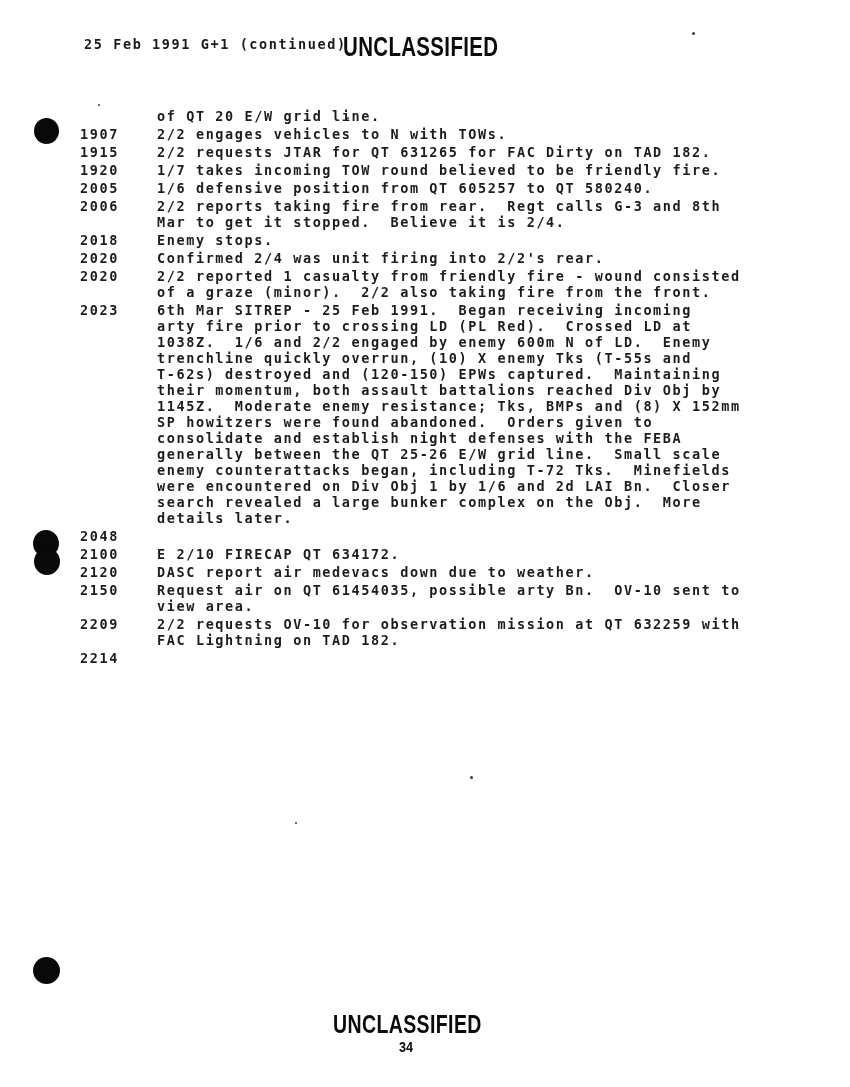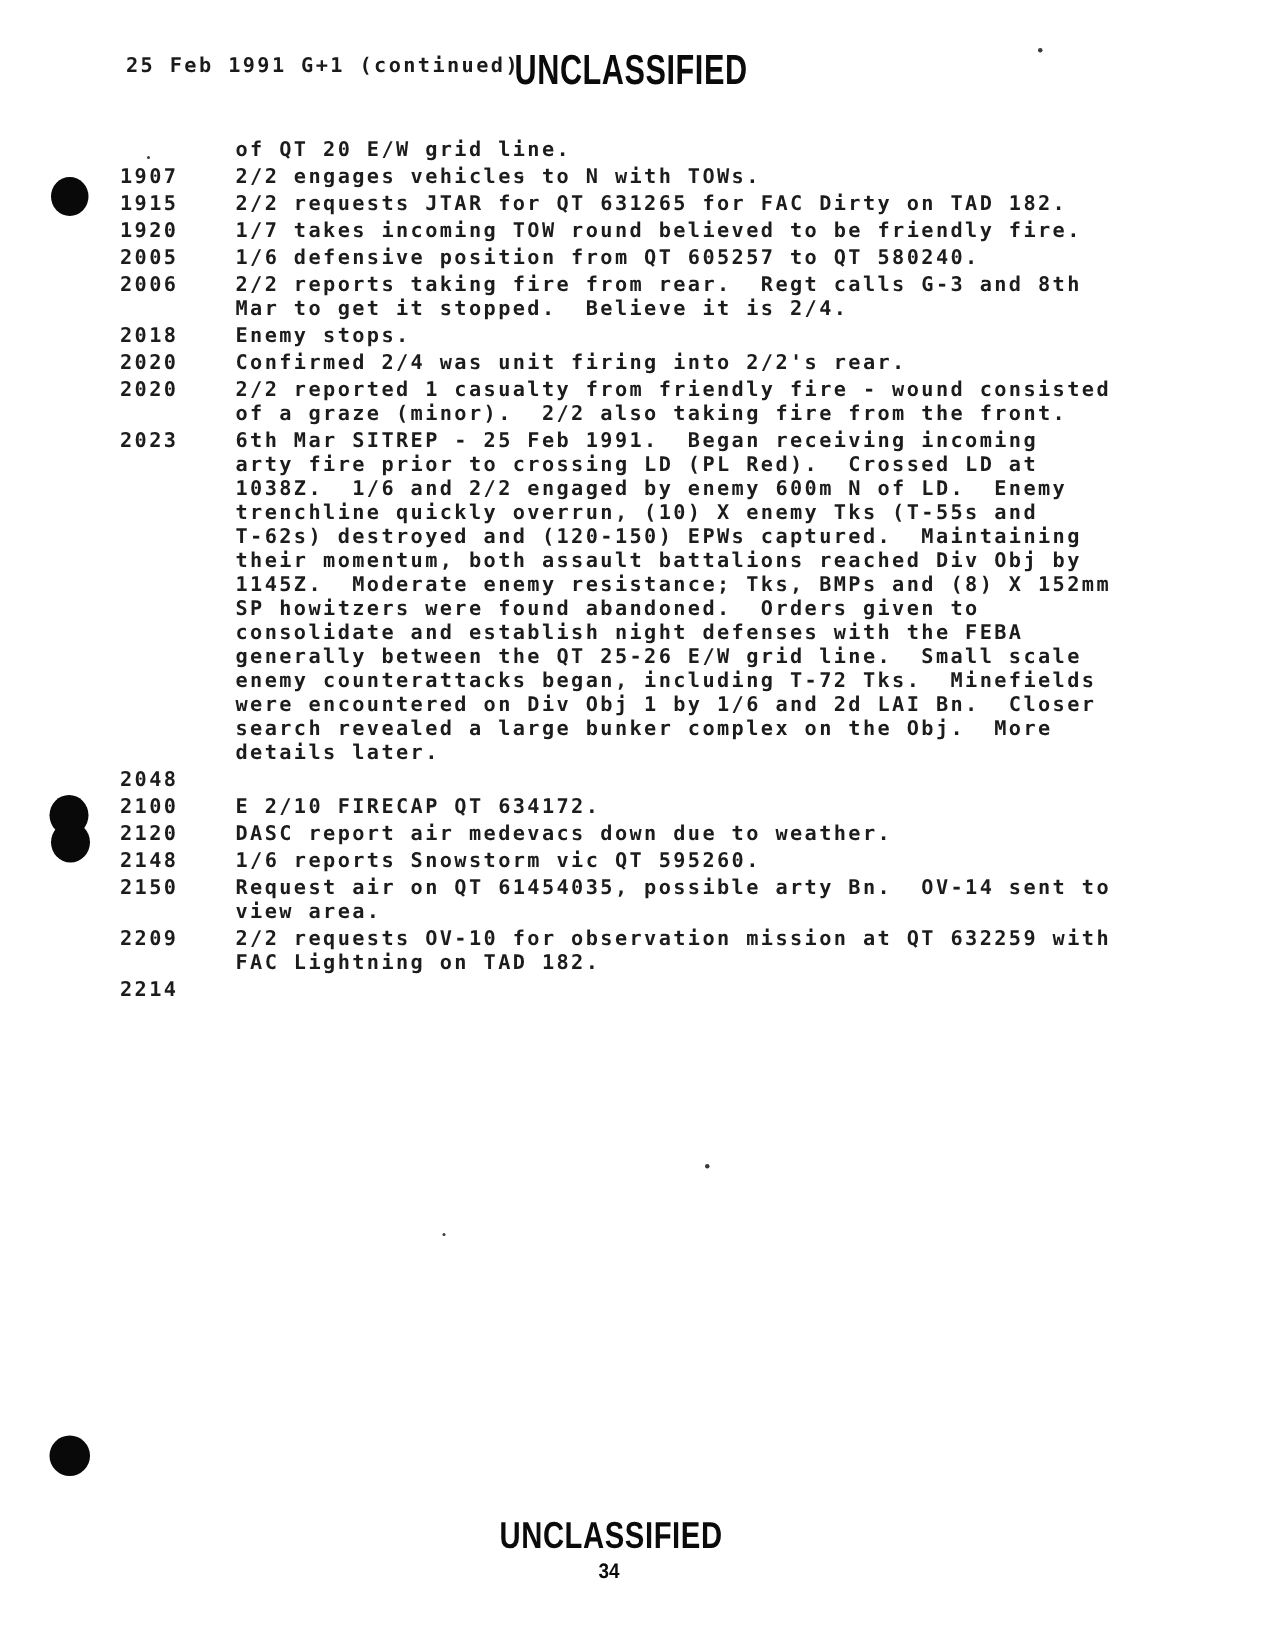--- a/index.html
+++ b/index.html
@@ -49,21 +49,21 @@
   .sp-4 { left: 470px; top: 776px; width: 3px; height: 3px; }
   .sp-5 { left: 295px; top: 822px; width: 2px; height: 2px; }
 
   
   .log {
     position: absolute; left: 80px; top: 92px; width: 700px;
     font-size: 13.5px; letter-spacing: 1.6px; line-height: 16px;
     font-weight: bold; color: #1c1c1c;
   }
   .entry { display: flex; margin-top: 2px; }
-  .entry:first-child { margin-top: 0; }
+  .entry:first-child { margin-top: 16px; }
   .entry-time { width: 77px; flex: 0 0 77px; white-space: pre; }
   .entry-text { white-space: pre; }
 
   
   .doc-footer {
     position: absolute; left: 0; top: 1010px; width: 850px;
     text-align: center;
   }
   .classification-bottom {
     display: inline-block; position: relative; left: -18px;
@@ -174,28 +174,24 @@
     <div class="entry">
       <div class="entry-time">2100</div>
       <div class="entry-text">E 2/10 FIRECAP QT 634172.</div>
     </div>
 
     <div class="entry">
       <div class="entry-time">2120</div>
       <div class="entry-text">DASC report air medevacs down due to weather.</div>
     </div>
 
-    <div class="entry">
-      <div class="entry-time">2148</div>
-      <div class="entry-text">1/6 reports Snowstorm vic QT 595260.</div>
-    </div>
 
     <div class="entry">
       <div class="entry-time">2150</div>
-      <div class="entry-text">Request air on QT 61454035, possible arty Bn.  OV-14 sent to
+      <div class="entry-text">Request air on QT 61454035, possible arty Bn.  OV-10 sent to
 view area.</div>
     </div>
 
     <div class="entry">
       <div class="entry-time">2209</div>
       <div class="entry-text">2/2 requests OV-10 for observation mission at QT 632259 with
 FAC Lightning on TAD 182.</div>
     </div>
 
     <div class="entry">

